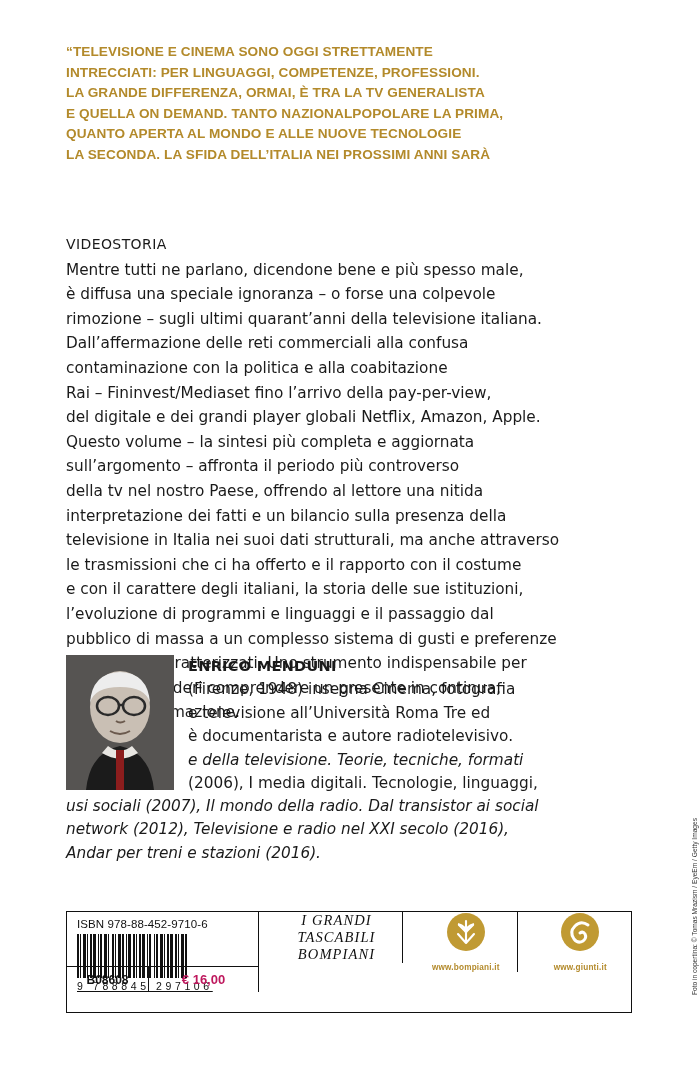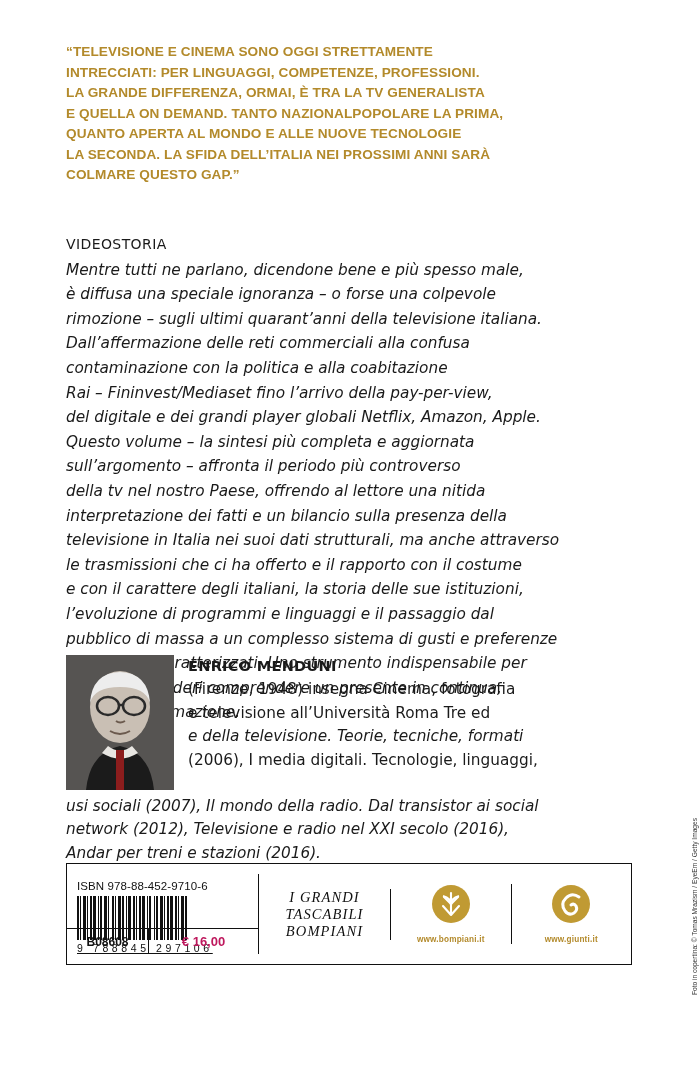--- a/index.html
+++ b/index.html
@@ -47,21 +47,21 @@
     font-family: "DejaVu Sans", sans-serif;
     font-size: 15.3px;
     line-height: 24.6px;
   }
   .blurb .heading {
     font-family: "DejaVu Sans", sans-serif;
     font-size: 14px;
     letter-spacing: 0.4px;
     margin-bottom: 1px;
   }
-  .blurb p { margin: 0; font-style: italic; }
+  .blurb p { margin: 0; }
   .blurb .ln { display: block; white-space: nowrap; }
 
   
   .author-block {
     position: absolute;
     left: 66px;
     top: 655px;
     width: 566px;
   }
   .author-photo {
@@ -100,27 +100,28 @@
     font-size: 15.3px;
     line-height: 23.4px;
   }
   .author-cont .ln { display: block; white-space: nowrap; }
   .it { font-style: italic; }
 
   
   .footer {
     position: absolute;
     left: 66px;
-    top: 863px;
+    top: 911px;
     width: 566px;
     height: 102px;
     border: 1.5px solid #111111;
     box-sizing: border-box;
     display: flex;
-    align-items: center;
+    align-items: flex-start;
+    gap: 12px;
   }
   .footer-cell {
     position: relative;
     box-sizing: border-box;
   }
   .cell-isbn {
     width: 192px;
     border-right: 1.5px solid #111111;
     padding: 6px 0 0 10px;
   }
@@ -238,21 +239,20 @@
 
 <div class="page">
 
   <div class="quote">
     <span>“TELEVISIONE E CINEMA SONO OGGI STRETTAMENTE</span>
     <span>INTRECCIATI: PER LINGUAGGI, COMPETENZE, PROFESSIONI.</span>
     <span>LA GRANDE DIFFERENZA, ORMAI, È TRA LA TV GENERALISTA</span>
     <span>E QUELLA ON DEMAND. TANTO NAZIONALPOPOLARE LA PRIMA,</span>
     <span>QUANTO APERTA AL MONDO E ALLE NUOVE TECNOLOGIE</span>
     <span>LA SECONDA. LA SFIDA DELL’ITALIA NEI PROSSIMI ANNI SARÀ</span>
-    <span>COLMARE QUESTO GAP.”</span>
   </div>
 
   <div class="blurb">
     <div class="heading">VIDEOSTORIA</div>
     <p>
       <span class="ln">Mentre tutti ne parlano, dicendone bene e più spesso male,</span>
       <span class="ln">è diffusa una speciale ignoranza – o forse una colpevole</span>
       <span class="ln">rimozione – sugli ultimi quarant’anni della televisione italiana.</span>
       <span class="ln">Dall’affermazione delle reti commerciali alla confusa</span>
       <span class="ln">contaminazione con la politica e alla coabitazione</span>
@@ -287,20 +287,21 @@
         <ellipse cx="68" cy="51" rx="11" ry="9" fill="none" stroke="#2a2a2a" stroke-width="2.5"></ellipse>
         <line x1="53" y1="50" x2="57" y2="50" stroke="#2a2a2a" stroke-width="2.5"></line>
         <path d="M50 66 q4 3 9 0" stroke="#6b5a4e" stroke-width="2" fill="none"></path>
         <path d="M44 76 q10 6 20 0" stroke="#6b5a4e" stroke-width="2" fill="none"></path>
       </svg>
     </div>
     <div class="author-text">
       <span class="ln author-name">ENRICO MENDUNI</span>
       <span class="ln">(Firenze, 1948) insegna Cinema, fotografia</span>
       <span class="ln">e televisione all’Università Roma Tre ed</span>
+      <span class="ln">è documentarista e autore radiotelevisivo.</span>
       <span class="ln it">e della televisione. Teorie, tecniche, formati</span>
       <span class="ln">(2006), I media digitali. Tecnologie, linguaggi,</span>
     </div>
     <div class="author-cont">
       <span class="ln it">usi sociali (2007), Il mondo della radio. Dal transistor ai social</span>
       <span class="ln it">network (2012), Televisione e radio nel XXI secolo (2016),</span>
       <span class="ln it">Andar per treni e stazioni (2016).</span>
     </div>
   </div>
 

